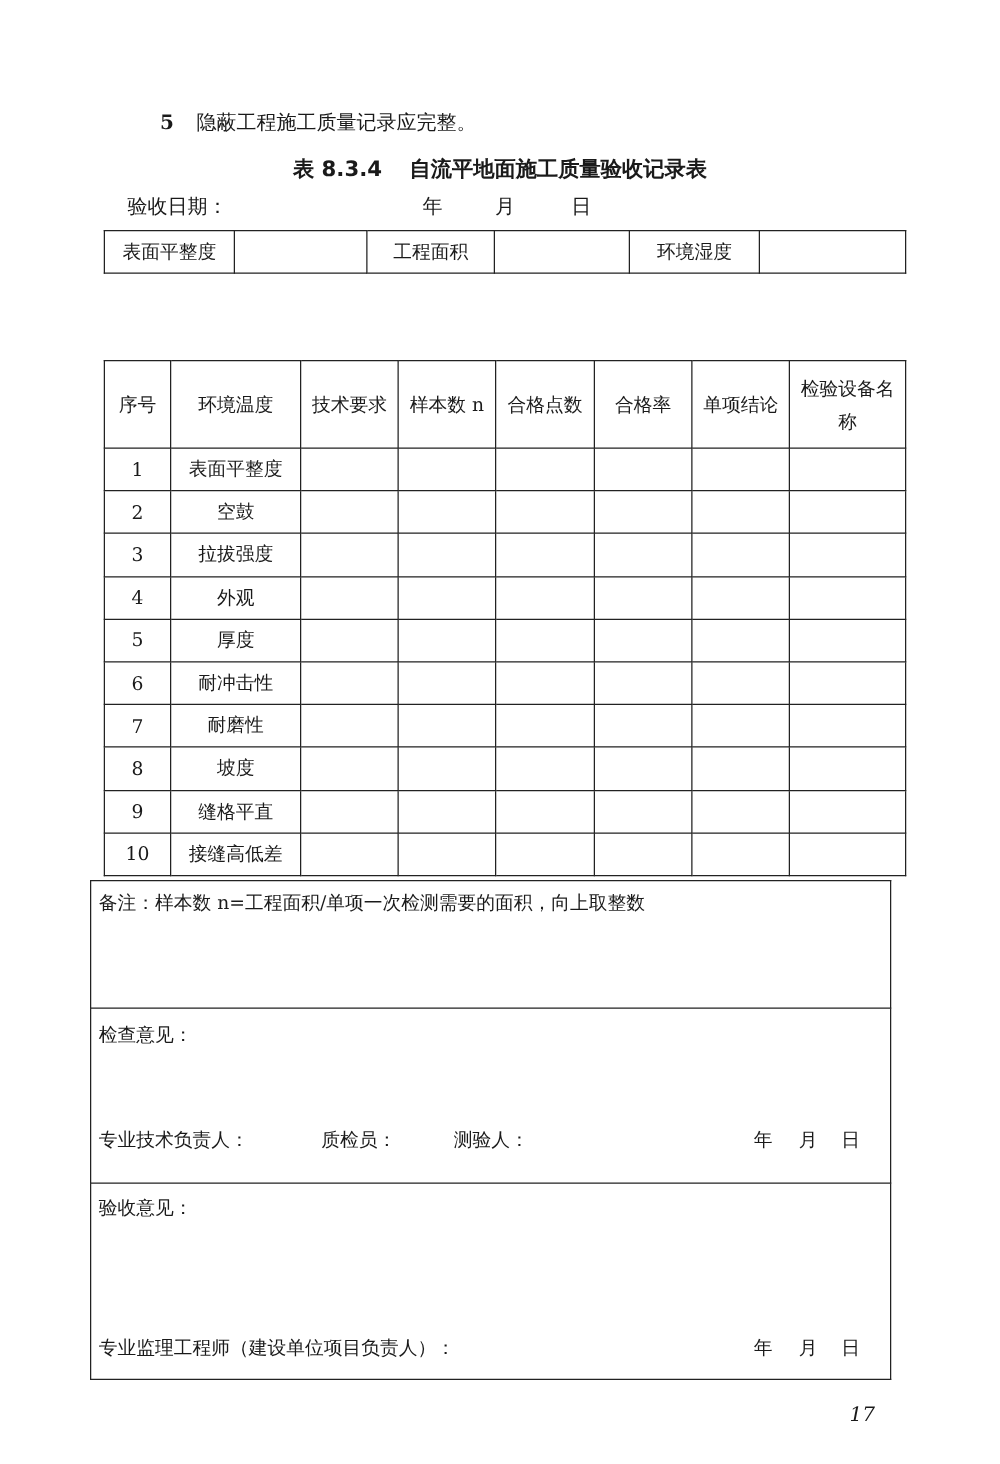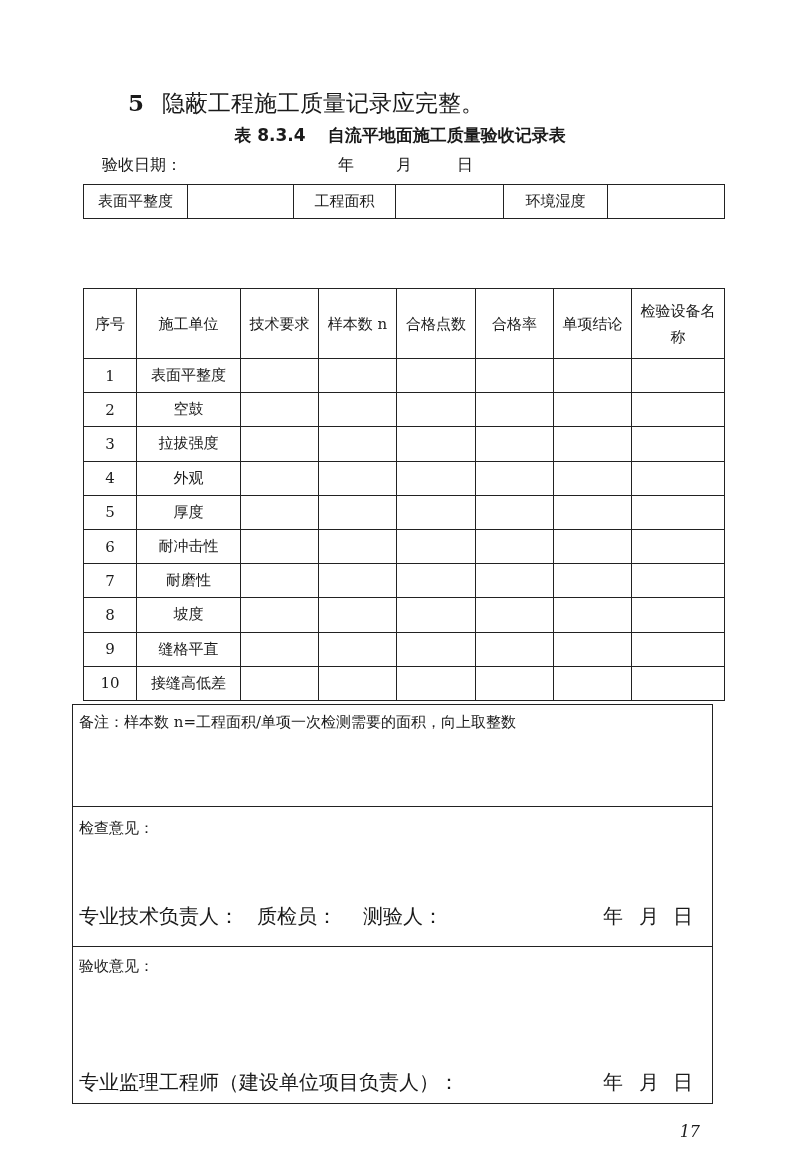--- a/index.html
+++ b/index.html
@@ -1,19 +1,19 @@
 <!DOCTYPE html>
 <html><head>
 <meta charset="utf-8">
 <style>
   html,body{margin:0;padding:0;background:#fff;}
   body{width:800px;height:1171px;position:relative;overflow:hidden;color:#1a1a1a;
        font-family:"DejaVu Serif","Liberation Serif",serif;}
   .abs{position:absolute;}
-  .clause{left:128px;top:88px;font-size:23px;white-space:nowrap;}
+  .clause{left:128px;top:88px;font-size:16px;white-space:nowrap;}
   .clause .num{font-weight:bold;margin-right:18px;}
   .caption{left:0;width:800px;top:124px;text-align:center;font-size:17px;font-weight:bold;
            font-family:"DejaVu Sans","Liberation Sans",sans-serif;}
   .caption .code{margin-right:22px;}
   .date-line{left:102px;top:155px;font-size:16px;white-space:nowrap;}
   .date-line span{position:absolute;top:0;}
   table{position:absolute;border-collapse:collapse;table-layout:fixed;font-size:15px;}
   td{border:1.5px solid #222;padding:0;text-align:center;vertical-align:middle;overflow:hidden;white-space:nowrap;}
   #top{left:83px;top:184px;width:641px;}
   #top td{height:33px;}
@@ -21,21 +21,21 @@
   .opt{margin:0 6px;}
   #grid{left:83px;top:288px;width:641px;}
   #grid .hdr td{height:69px;white-space:normal;line-height:26px;}
   #grid .row td{height:33.2px;}
   #foot{left:72px;top:704px;width:641px;}
   #foot td{text-align:left;vertical-align:top;position:relative;}
   .note{height:101px;}
   .insp{height:139px;}
   .acc{height:156px;}
   .ftxt{position:absolute;left:6px;font-size:15px;}
-  .sig{position:absolute;bottom:0;font-size:20px;}
+  .sig{position:absolute;bottom:0;font-size:15px;}
   .pageno{right:100px;top:1122px;font-size:16px;font-style:italic;}
 </style>
 </head>
 <body>
 
 <div class="abs clause">
   <span class="num">5</span><span>隐蔽工程施工质量记录应完整。</span>
 </div>
 
 <div class="abs caption">
@@ -77,21 +77,21 @@
       <col style="width:78px">
       <col style="width:78px">
       <col style="width:79px">
       <col style="width:78px">
       <col style="width:78px">
       <col style="width:93px">
     </colgroup>
   <tbody>
       <tr class="hdr">
     <td>序号</td>
-    <td>施工单位</td>
+    <td>环境温度</td>
     <td>技术要求</td>
     <td>样本数 n</td>
     <td>合格点数</td>
     <td>合格率</td>
     <td>单项结论</td>
     <td style="padding:0 8px">检验设备名称</td>
   </tr>
   <tr class="row">
         <td>1</td>
         <td>表面平整度</td>

